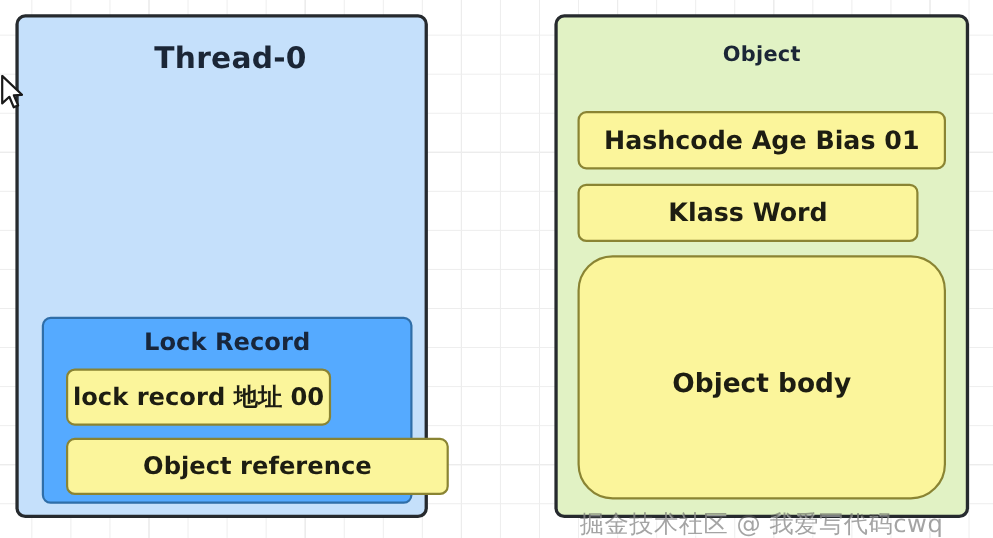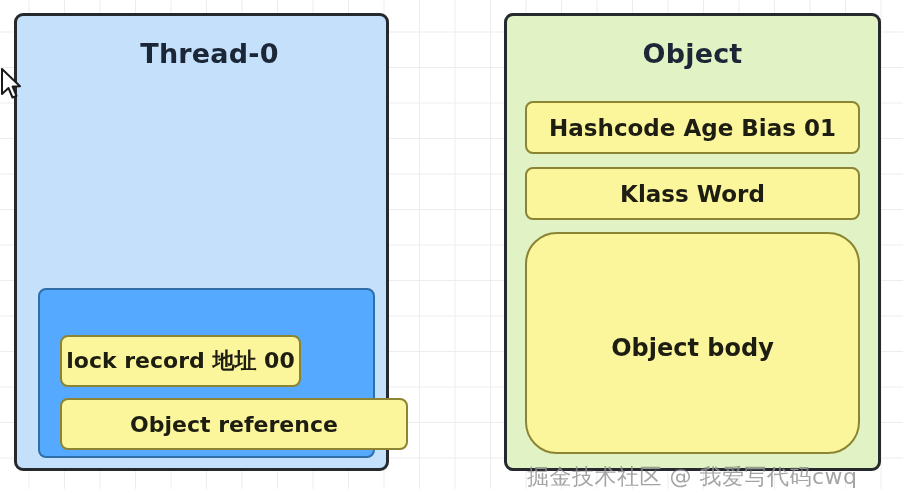--- a/index.html
+++ b/index.html
@@ -119,34 +119,34 @@
   
   #object-panel {
     left: 504px;
     top: 13px;
     width: 377px;
     height: 458px;
     background: #e1f2c4;
   }
   #object-panel .node-title {
     top: 22px;
-    font-size: 27px;
+    font-size: 19px;
   }
 
   #object-mark-word {
     left: 18px;
     top: 85px;
     width: 335px;
     height: 53px;
     font-size: 23px;
   }
   #object-klass-word {
     left: 18px;
     top: 151px;
-    width: 335px;
+    width: 310px;
     height: 53px;
     font-size: 23px;
   }
   #object-body {
     left: 18px;
     top: 216px;
     width: 335px;
     height: 222px;
     font-size: 24px;
     align-items: flex-start;
@@ -180,20 +180,21 @@
 </style>
 </head>
 <body>
 
 <div id="canvas">
 
   <div class="node" id="thread-panel">
     <div class="node-title">Thread-0</div>
 
     <div id="lock-record-group">
+      <div class="group-title">Lock Record</div>
 
       <div class="field" id="lock-record-addr">lock record 地址 00</div>
 
       <div class="field" id="lock-object-reference">Object reference</div>
     </div>
   </div>
 
   <div class="node" id="object-panel">
     <div class="node-title">Object</div>
 

